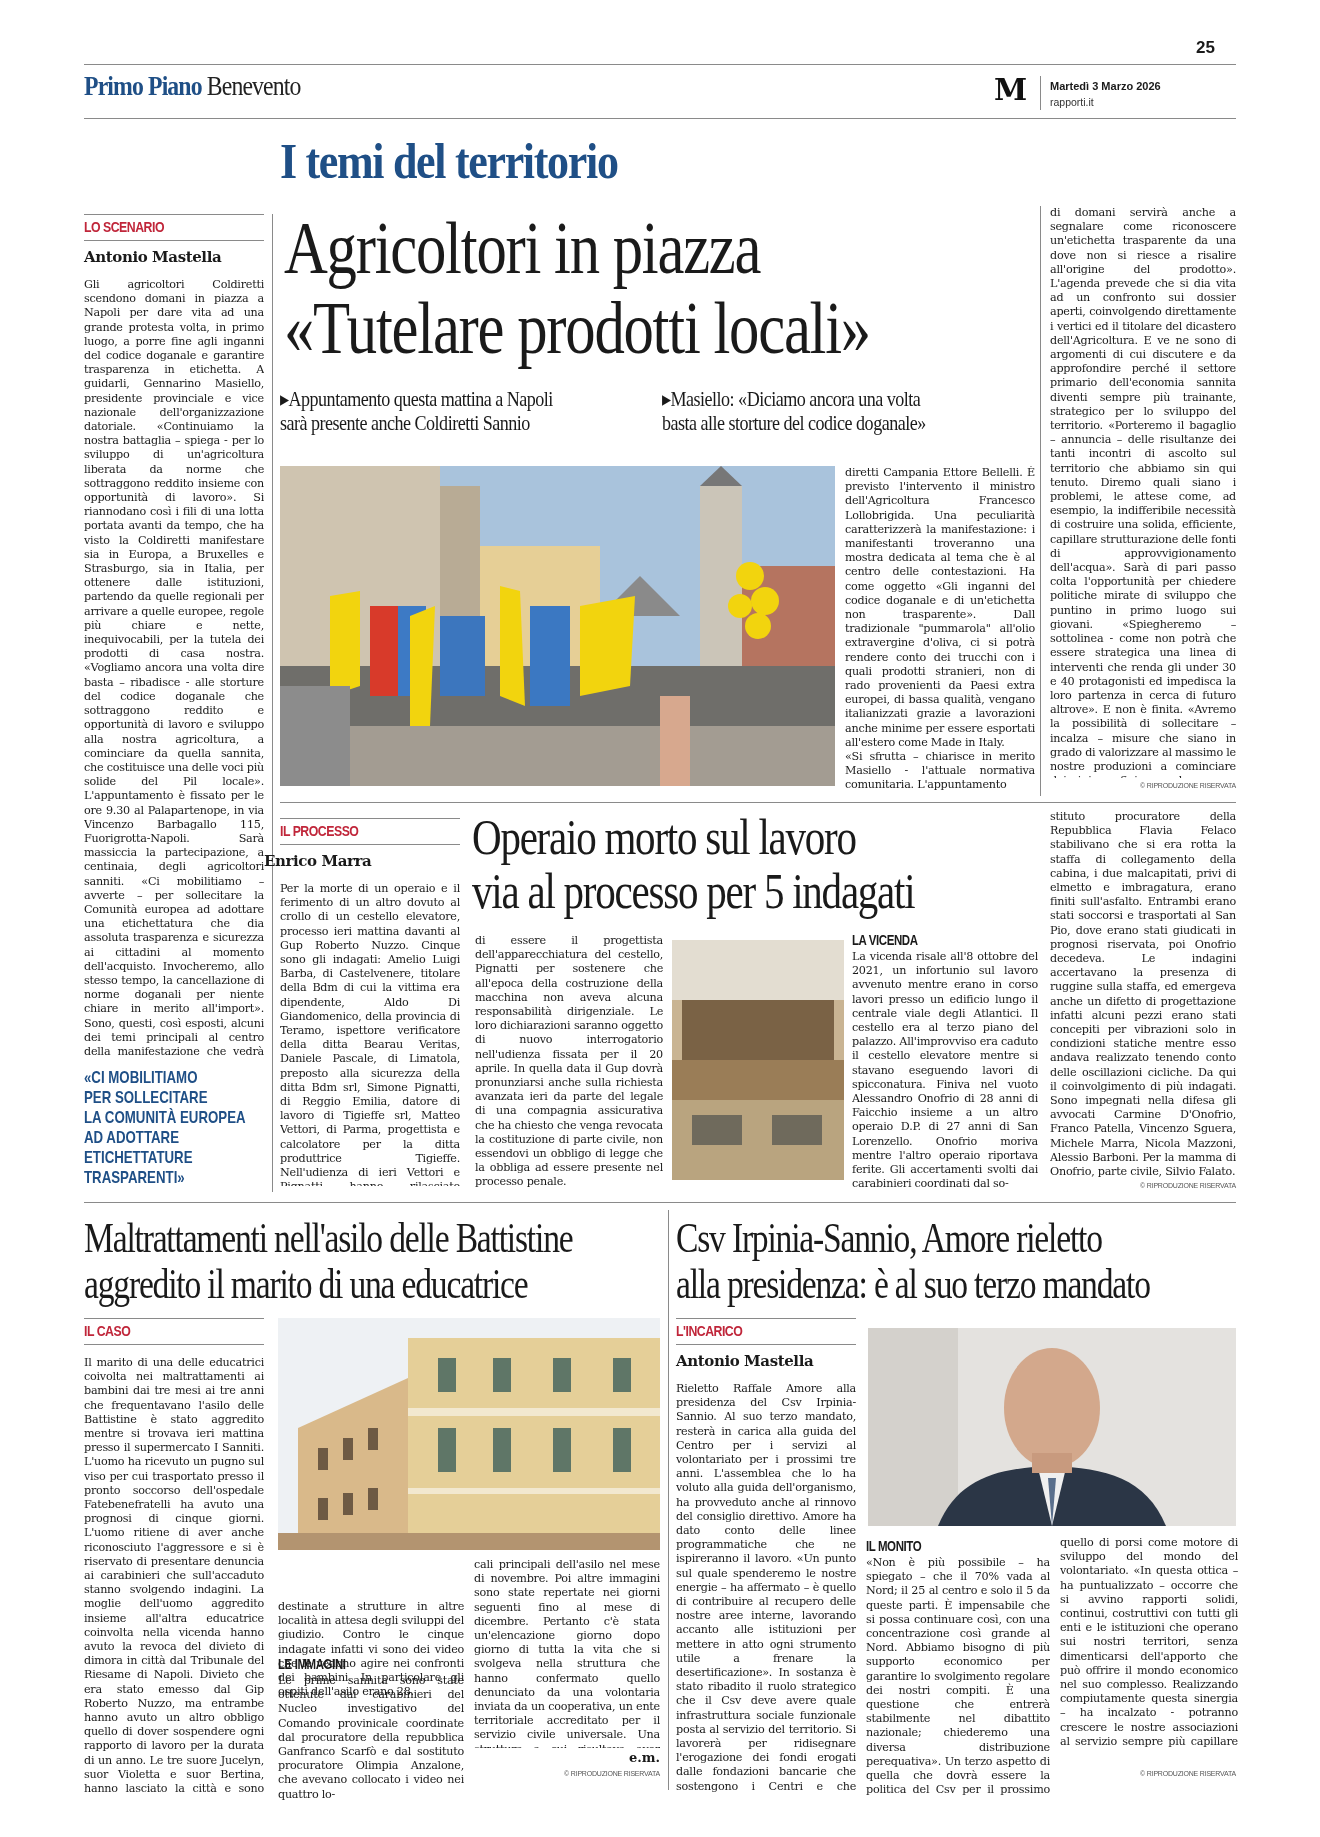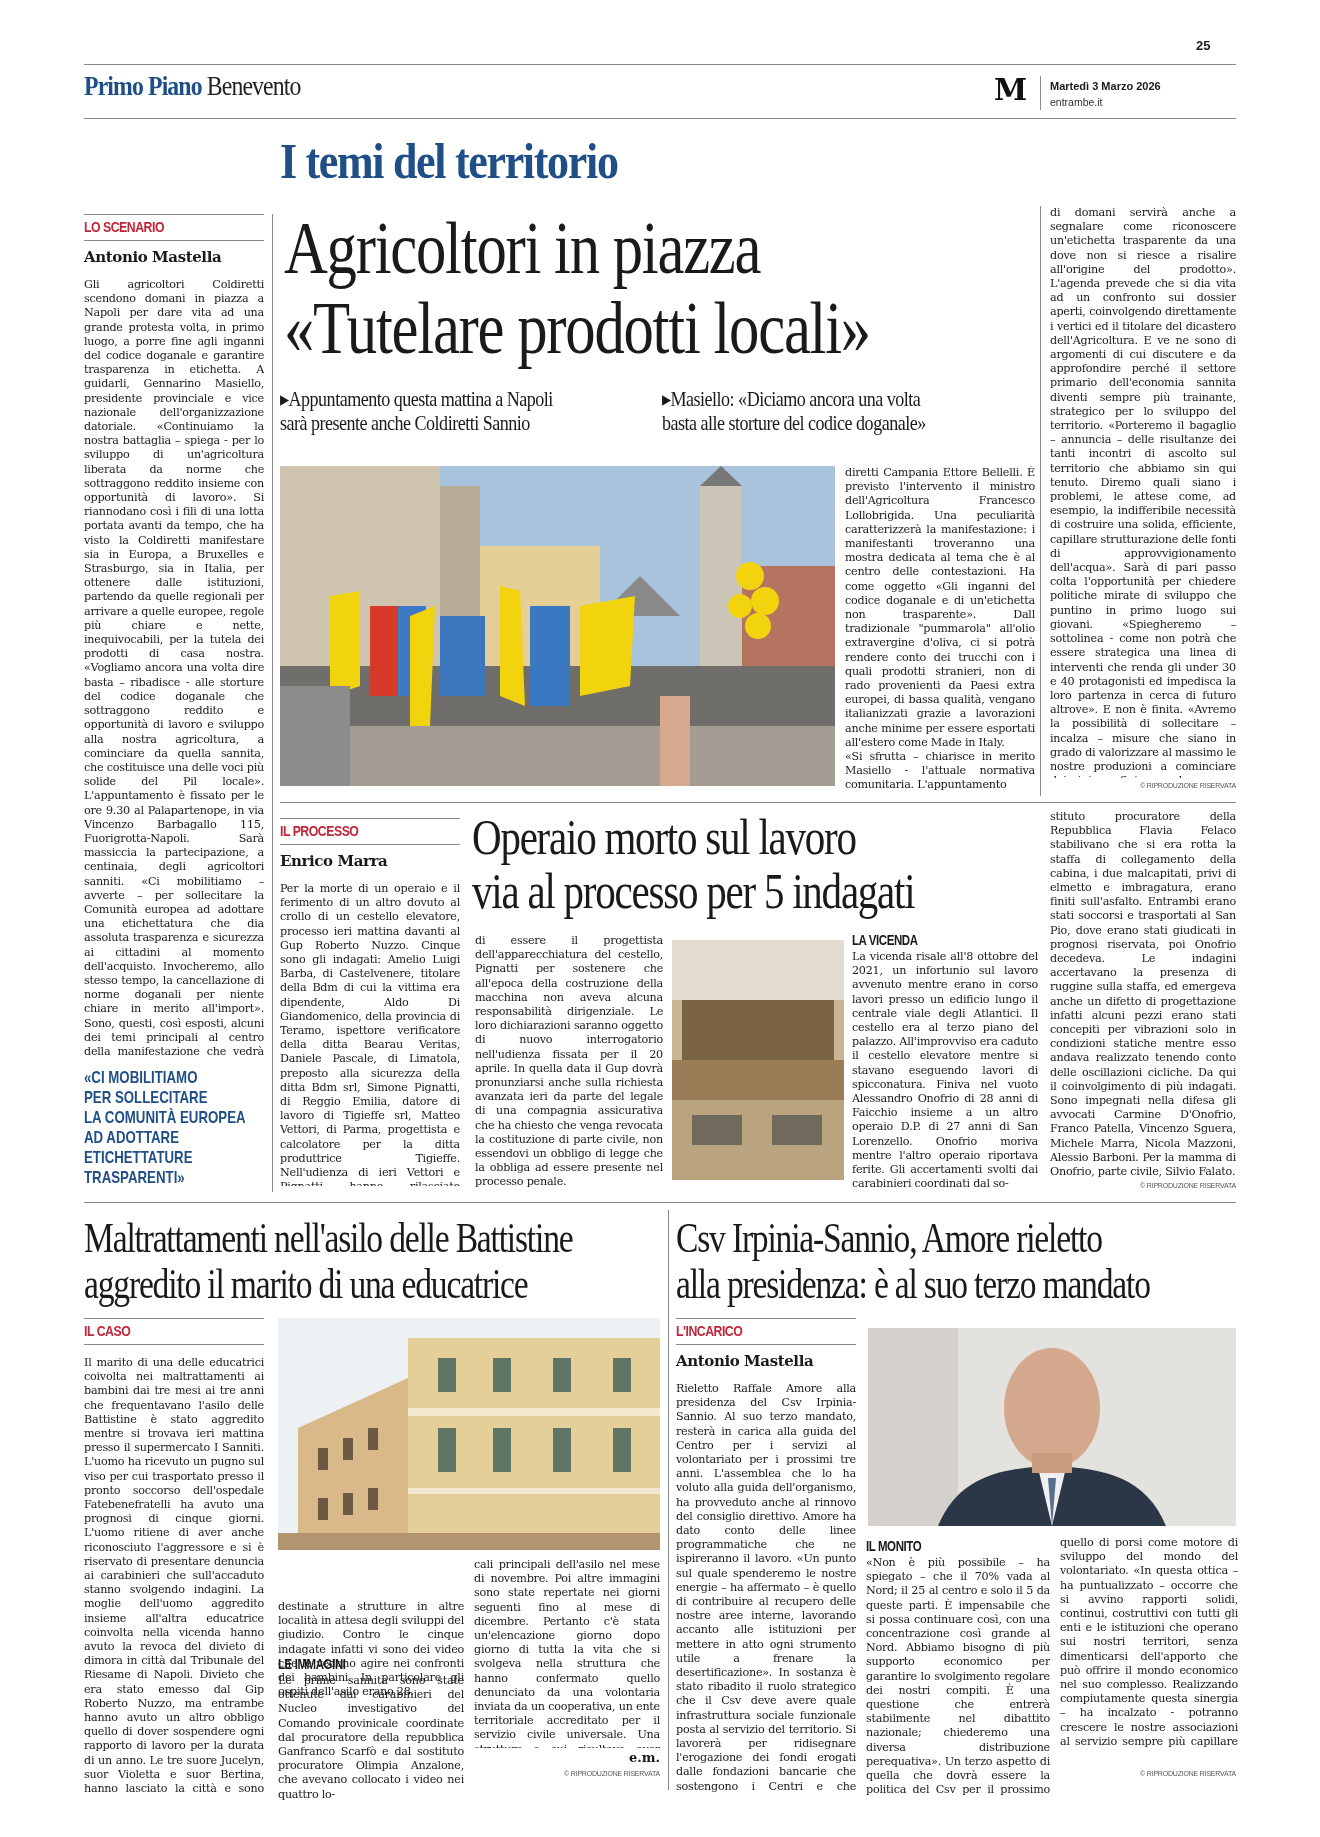--- a/index.html
+++ b/index.html
@@ -20,30 +20,30 @@
   .repro{font-family:"Liberation Sans",sans-serif;font-size:7px;color:#555;letter-spacing:-0.2px;text-align:right;}
   .photo{position:absolute;overflow:hidden;}
   .quote{font-family:"Liberation Sans",sans-serif;font-weight:bold;color:#1f4f86;font-size:17px;line-height:20px;
          transform:scaleX(0.78);transform-origin:left top;white-space:pre-line;text-transform:uppercase;}
   .deck{font-family:"Liberation Serif",serif;font-size:21px;line-height:24px;letter-spacing:-0.6px;
         transform:scaleX(0.86);transform-origin:left top;white-space:nowrap;}
 </style>
 </head>
 <body>
 
-<div class="abs" style="left:1196px;top:38px;font-family:'Liberation Sans',sans-serif;font-weight:bold;font-size:13px;">25</div>
+<div class="abs" style="left:1196px;top:38px;font-family:'Liberation Sans',sans-serif;font-weight:bold;font-size:17px;">25</div>
 <div class="rule" style="left:84px;top:64px;width:1152px;"></div>
 <div class="abs" style="left:84px;top:71px;font-family:'Liberation Serif',serif;font-size:27px;letter-spacing:-1px;transform:scaleX(0.88);transform-origin:left;white-space:nowrap;">
   <span style="color:#1f4f86;font-weight:bold;">Primo Piano</span>
   <span style="color:#222;">Benevento</span>
 </div>
 <div class="abs" style="left:994px;top:72px;font-family:'DejaVu Serif',serif;font-weight:bold;font-size:30px;color:#111;">M</div>
 <div class="vrule" style="left:1040px;top:76px;height:34px;"></div>
 <div class="abs" style="left:1050px;top:80px;font-family:'Liberation Sans',sans-serif;font-weight:bold;font-size:11px;">Martedì 3 Marzo 2026</div>
-<div class="abs" style="left:1050px;top:96px;font-family:'Liberation Sans',sans-serif;font-size:10.5px;color:#333;">entrambe.it</div>
+<div class="abs" style="left:1050px;top:96px;font-family:'Liberation Sans',sans-serif;font-size:10.5px;color:#333;">rapporti.it</div>
 <div class="rule" style="left:84px;top:118px;width:1152px;"></div>
 
 <div class="abs head" style="left:280px;top:132px;font-size:50px;font-weight:bold;color:#1f4f86;transform:scaleX(0.88);">I temi del territorio</div>
 
 <div class="rule" style="left:84px;top:214px;width:180px;"></div>
 <div class="abs kicker" style="left: 84px; top: 218px; color: rgb(192, 38, 58);">LO SCENARIO</div>
 <div class="rule" style="left:84px;top:240px;width:180px;"></div>
 <div class="abs byline" style="left:84px;top:248px;">Antonio Mastella</div>
 <div class="abs body-text" style="left:84px;top:278px;width:180px;height:778px;">Gli agricoltori Coldiretti scendono domani in piazza a Napoli per dare vita ad una grande protesta volta, in primo luogo, a porre fine agli inganni del codice doganale e garantire trasparenza in etichetta. A guidarli, Gennarino Masiello, presidente provinciale e vice nazionale dell'organizzazione datoriale. «Continuiamo la nostra battaglia – spiega - per lo sviluppo di un'agricoltura liberata da norme che sottraggono reddito insieme con opportunità di lavoro». Si riannodano così i fili di una lotta portata avanti da tempo, che ha visto la Coldiretti manifestare sia in Europa, a Bruxelles e Strasburgo, sia in Italia, per ottenere dalle istituzioni, partendo da quelle regionali per arrivare a quelle europee, regole più chiare e nette, inequivocabili, per la tutela dei prodotti di casa nostra. «Vogliamo ancora una volta dire basta – ribadisce - alle storture del codice doganale che sottraggono reddito e opportunità di lavoro e sviluppo alla nostra agricoltura, a cominciare da quella sannita, che costituisce una delle voci più solide del Pil locale». L'appuntamento è fissato per le ore 9.30 al Palapartenope, in via Vincenzo Barbagallo 115, Fuorigrotta-Napoli. Sarà massiccia la partecipazione, a centinaia, degli agricoltori sanniti. «Ci mobilitiamo – avverte – per sollecitare la Comunità europea ad adottare una etichettatura che dia assoluta trasparenza e sicurezza ai cittadini al momento dell'acquisto. Invocheremo, allo stesso tempo, la cancellazione di norme doganali per niente chiare in merito all'import». Sono, questi, così esposti, alcuni dei temi principali al centro della manifestazione che vedrà migliaia di soci della Coldiretti provenienti da ogni angolo del Sud in assemblea assieme col presidente nazionale Ettore Prandini, il segretario generale Vincenzo Gesmundo e il presidente di Col-</div>
 <div class="abs quote" style="left: 84px; top: 1068px; width: 220px; color: rgb(31, 79, 134);">«Ci mobilitiamo
@@ -94,21 +94,21 @@
 <div class="abs body-text" style="left:845px;top:466px;width:190px;height:326px;white-space:pre-line;">diretti Campania Ettore Bellelli. È previsto l'intervento il ministro dell'Agricoltura Francesco Lollobrigida. Una peculiarità caratterizzerà la manifestazione: i manifestanti troveranno una mostra dedicata al tema che è al centro delle contestazioni. Ha come oggetto «Gli inganni del codice doganale e di un'etichetta non trasparente». Dall tradizionale "pummarola" all'olio extravergine d'oliva, ci si potrà rendere conto dei trucchi con i quali prodotti stranieri, non di rado provenienti da Paesi extra europei, di bassa qualità, vengano italianizzati grazie a lavorazioni anche minime per essere esportati all'estero come Made in Italy.
 «Si sfrutta – chiarisce in merito Masiello - l'attuale normativa comunitaria. L'appuntamento</div>
 <div class="vrule" style="left:1040px;top:206px;height:590px;"></div>
 <div class="abs body-text" style="left:1050px;top:206px;width:186px;height:572px;">di domani servirà anche a segnalare come riconoscere un'etichetta trasparente da una dove non si riesce a risalire all'origine del prodotto». L'agenda prevede che si dia vita ad un confronto sui dossier aperti, coinvolgendo direttamente i vertici ed il titolare del dicastero dell'Agricoltura. E ve ne sono di argomenti di cui discutere e da approfondire perché il settore primario dell'economia sannita diventi sempre più trainante, strategico per lo sviluppo del territorio. «Porteremo il bagaglio – annuncia – delle risultanze dei tanti incontri di ascolto sul territorio che abbiamo sin qui tenuto. Diremo quali siano i problemi, le attese come, ad esempio, la indifferibile necessità di costruire una solida, efficiente, capillare strutturazione delle fonti di approvvigionamento dell'acqua». Sarà di pari passo colta l'opportunità per chiedere politiche mirate di sviluppo che puntino in primo luogo sui giovani. «Spiegheremo – sottolinea - come non potrà che essere strategica una linea di interventi che renda gli under 30 e 40 protagonisti ed impedisca la loro partenza in cerca di futuro altrove». E non è finita. «Avremo la possibilità di sollecitare – incalza – misure che siano in grado di valorizzare al massimo le nostre produzioni a cominciare dai vini per finire con la carne e l'ortofrutta: tutti segmenti dell'agroalimentare in cui il Sannio eccelle».</div>
 <div class="abs repro" style="left:1100px;top:782px;width:136px;">© RIPRODUZIONE RISERVATA</div>
 <div class="rule" style="left:280px;top:802px;width:956px;"></div>
 
 <div class="rule" style="left:280px;top:818px;width:180px;"></div>
 <div class="abs kicker" style="left: 280px; top: 822px; color: rgb(192, 38, 58);">IL PROCESSO</div>
 <div class="rule" style="left:280px;top:844px;width:180px;"></div>
-<div class="abs byline" style="left:280px;top:852px;">Enrico Marra</div>
+<div class="abs byline" style="left:264px;top:852px;">Enrico Marra</div>
 <div class="abs body-text" style="left:280px;top:882px;width:180px;height:304px;">Per la morte di un operaio e il ferimento di un altro dovuto al crollo di un cestello elevatore, processo ieri mattina davanti al Gup Roberto Nuzzo. Cinque sono gli indagati: Amelio Luigi Barba, di Castelvenere, titolare della Bdm di cui la vittima era dipendente, Aldo Di Giandomenico, della provincia di Teramo, ispettore verificatore della ditta Bearau Veritas, Daniele Pascale, di Limatola, preposto alla sicurezza della ditta Bdm srl, Simone Pignatti, di Reggio Emilia, datore di lavoro di Tigieffe srl, Matteo Vettori, di Parma, progettista e calcolatore per la ditta produttrice Tigieffe. Nell'udienza di ieri Vettori e Pignatti hanno rilasciato spontanee dichiarazioni. Vettori in particolare ha escluso</div>
 <div class="abs head" style="left:472px;top:808px;font-size:50px;transform:scaleX(0.82);">Operaio morto sul lavoro</div>
 <div class="abs head" style="left:472px;top:862px;font-size:50px;transform:scaleX(0.82);">via al processo per 5 indagati</div>
 <div class="abs body-text" style="left:475px;top:934px;width:188px;height:258px;">di essere il progettista dell'apparecchiatura del cestello, Pignatti per sostenere che all'epoca della costruzione della macchina non aveva alcuna responsabilità dirigenziale. Le loro dichiarazioni saranno oggetto di nuovo interrogatorio nell'udienza fissata per il 20 aprile. In quella data il Gup dovrà pronunziarsi anche sulla richiesta avanzata ieri da parte del legale di una compagnia assicurativa che ha chiesto che venga revocata la costituzione di parte civile, non essendovi un obbligo di legge che la obbliga ad essere presente nel processo penale.</div>
 <div class="photo" style="left:672px;top:940px;width:172px;height:240px;">
   <svg width="172" height="240" viewBox="0 0 172 240">
     <rect width="172" height="240" fill="#c9b493"></rect>
     <rect x="0" y="0" width="172" height="60" fill="#e3ddd1"></rect>
     <rect x="10" y="60" width="152" height="60" fill="#7a6245"></rect>
     <rect x="0" y="120" width="172" height="40" fill="#9a7d57"></rect>

